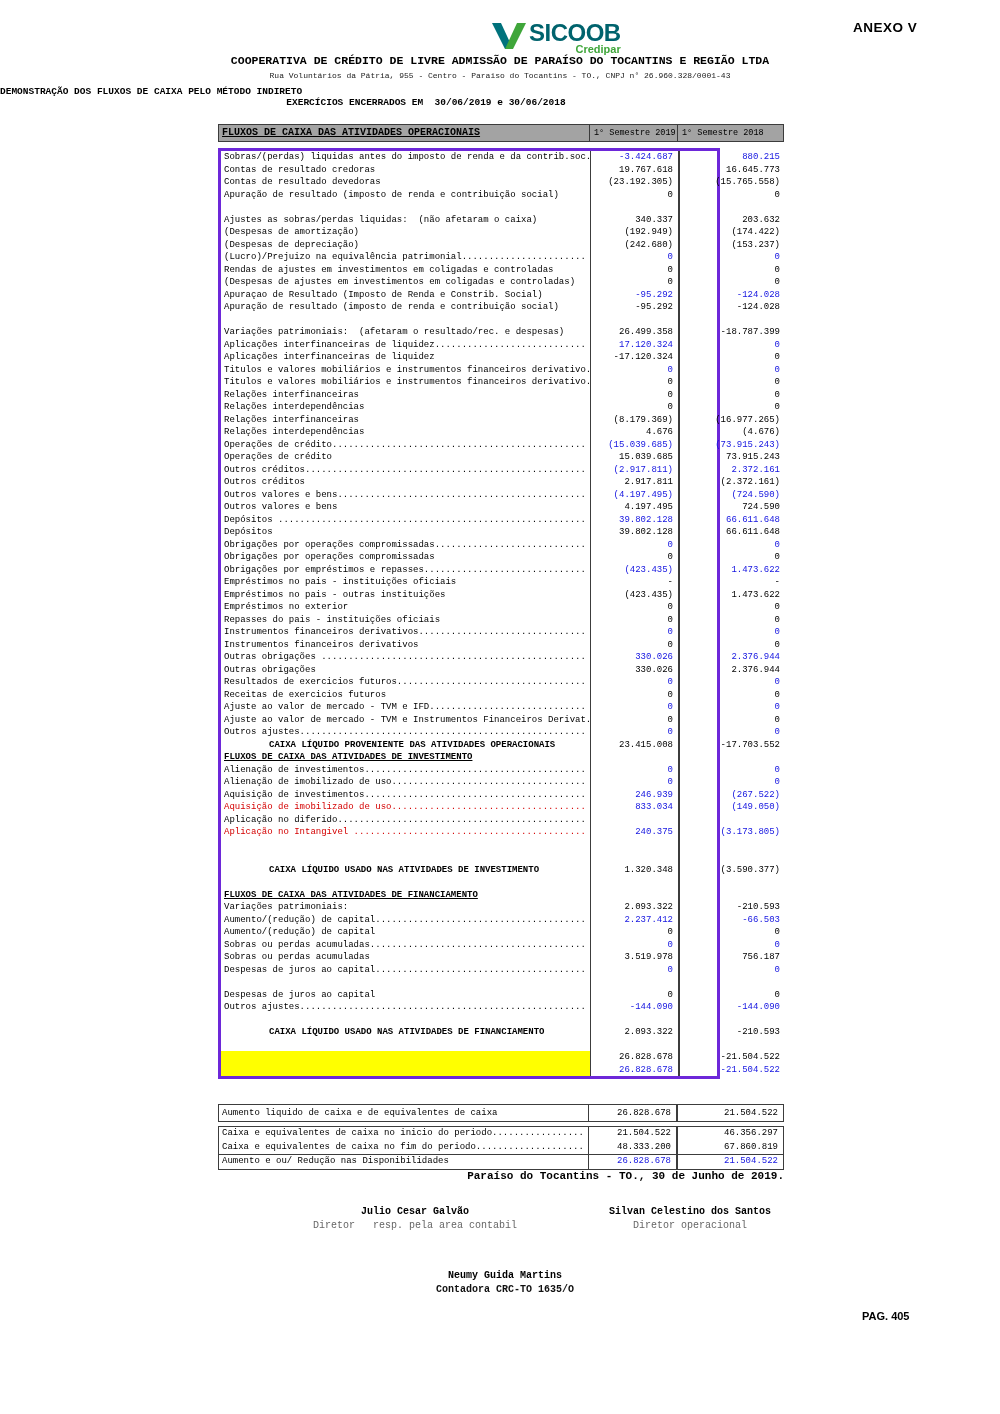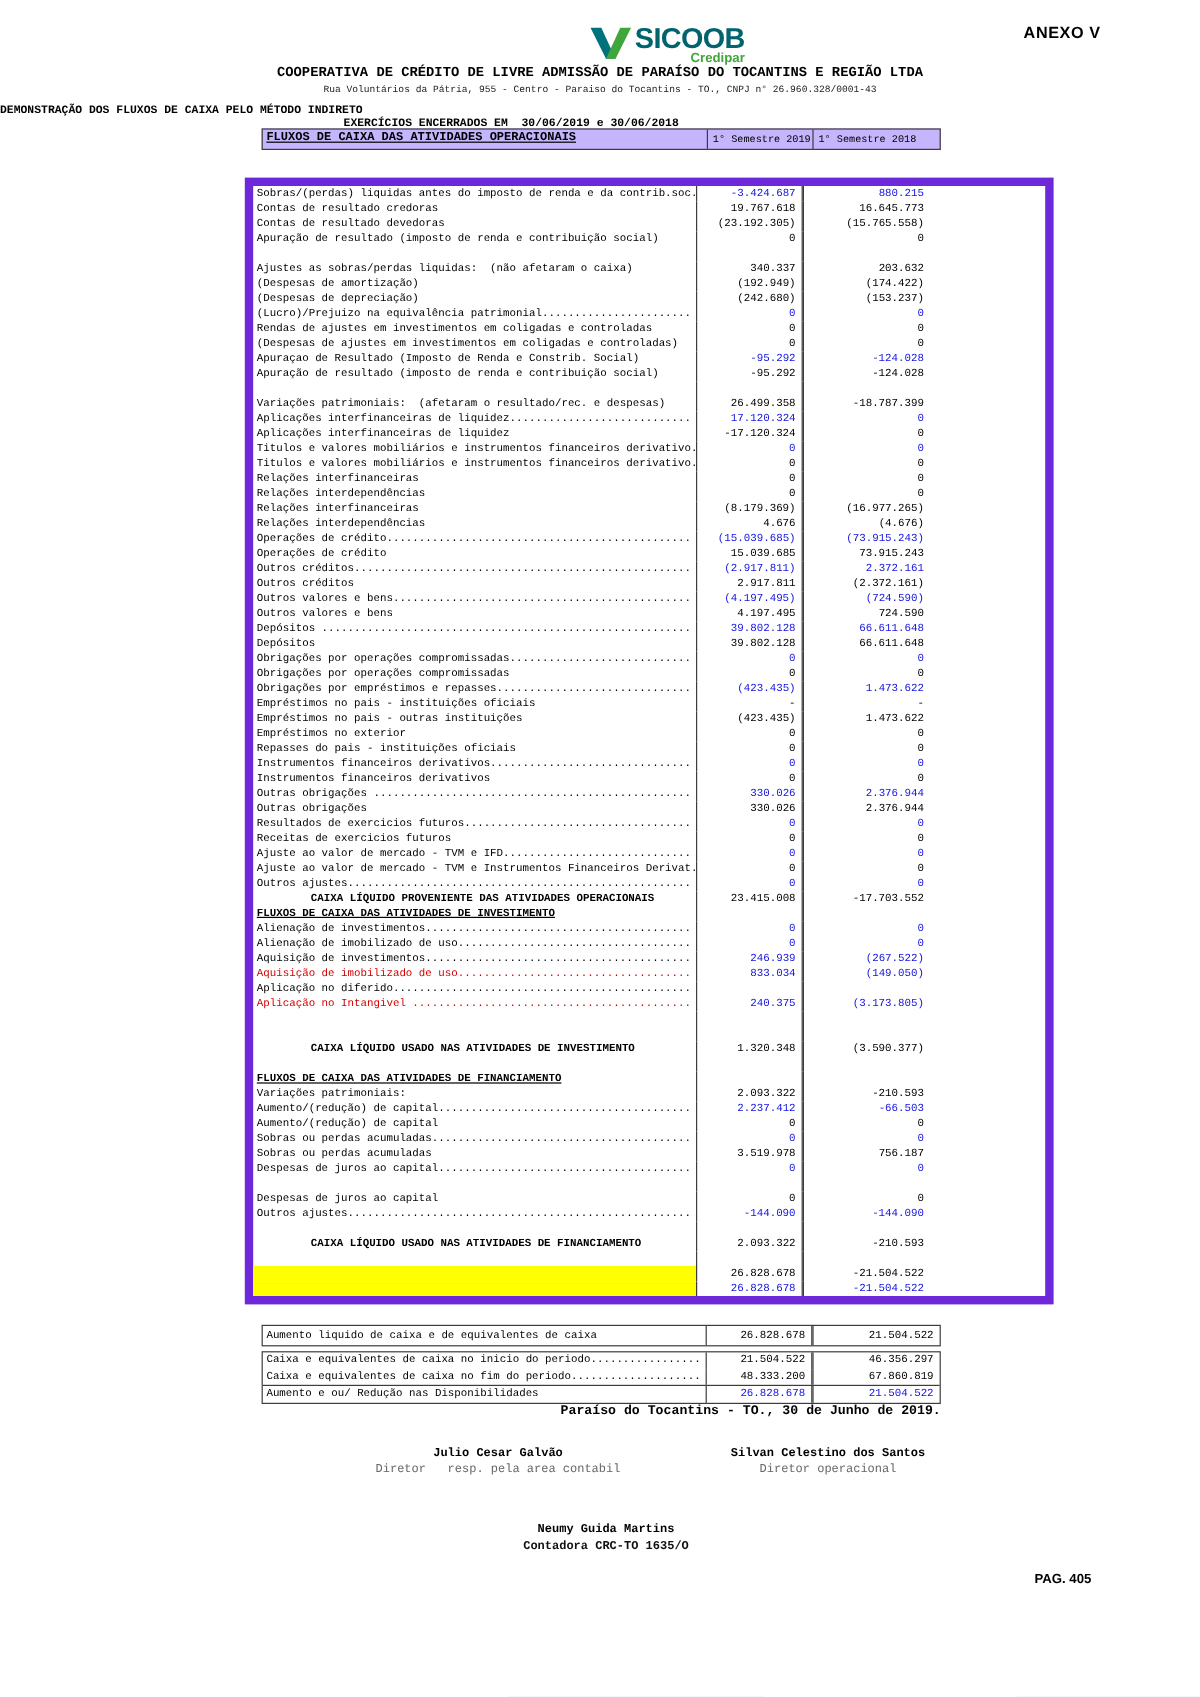--- a/index.html
+++ b/index.html
@@ -19,27 +19,27 @@
 
   .company{position:absolute;left:0;top:54px;width:1000px;text-align:center;
            font-weight:bold;font-size:11.5px;white-space:pre;}
   .address{position:absolute;left:0;top:71px;width:1000px;text-align:center;
            font-size:8px;color:#222;white-space:pre;}
   .doc-title{position:absolute;left:0;top:86px;width:985px;text-align:left;
              font-weight:bold;font-size:9.5px;white-space:pre;}
   .doc-subtitle{position:absolute;left:0;top:97px;width:852px;text-align:center;
                 font-weight:bold;font-size:9.5px;white-space:pre;}
 
-  .thead{position:absolute;left:218px;top:107px;width:566px;height:18px;border:1px solid #3c3c3c;
-         display:grid;grid-template-columns:370px 88px 106px;box-sizing:border-box;background:#c4b5fd;}
+  .thead{position:absolute;left:218px;top:124px;width:566px;height:18px;border:1px solid #3c3c3c;
+         display:grid;grid-template-columns:370px 88px 106px;box-sizing:border-box;background:#a3a3a3;}
   .thead>div{box-sizing:border-box;overflow:hidden;white-space:pre;}
   .thl{font-weight:bold;text-decoration:underline;font-size:10px;padding:2px 3px;}
   .thc{font-size:8.5px;padding:3px 4px;border-left:1px solid #3c3c3c;}
 
-  .tmain{position:absolute;left:204px;top:148px;width:674px;border:7px solid #6d28d9;
+  .tmain{position:absolute;left:218px;top:148px;width:502px;border:3px solid #6d28d9;
          box-sizing:border-box;background:#fff;}
   .trow{display:grid;grid-template-columns:370px 88px 106px;height:12.5px;line-height:12.5px;
         font-size:9px;}
   .trow>div{box-sizing:border-box;overflow:hidden;white-space:pre;}
   .tl{padding:0 3px;border-right:1px solid #3c3c3c;}
   .tv{text-align:right;padding:0 5px;}
   .tv1{border-right:1px solid #3c3c3c;}
   .tv2{border-left:1px solid #3c3c3c;margin-left:0;}
   .sec .tl{font-weight:bold;text-decoration:underline;}
   .sum .tl{font-weight:bold;padding-left:48px;}

